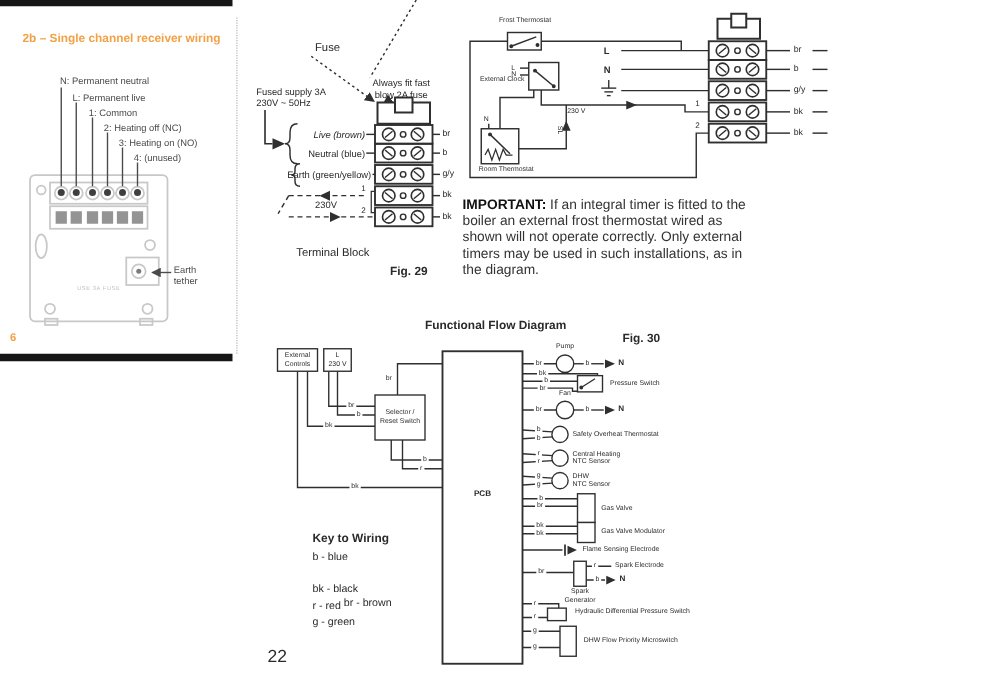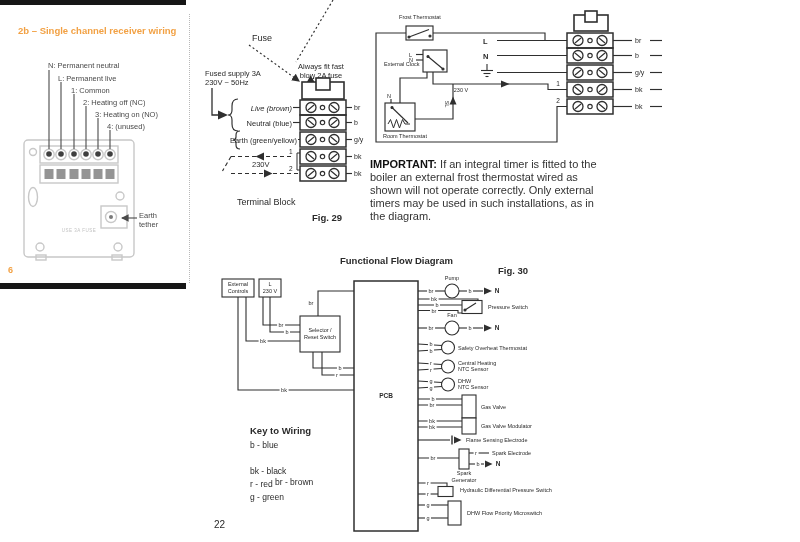--- a/index.html
+++ b/index.html
@@ -12,21 +12,21 @@
   .tr{transform:translate(-100%,-50%);text-align:right;}
   .vr{transform:translate(-50%,-50%) rotate(90deg);}
   .s4{font-size:4.5px;letter-spacing:.5px;}
   .s5{font-size:5.5px;}
   .s6{font-size:6.5px;}
   .s7{font-size:7px;}
   .s75{font-size:7.5px;}
   .s8{font-size:8.5px;}
   .s9{font-size:9px;}
   .s95{font-size:9.5px;}
-  .s10{font-size:10px;}
+  .s10{font-size:14px;}
   .b{font-weight:bold;}
   .wbg{background:#fff;padding:0 1.5px;}
   .orange{color:#F2A144;}
   .ptext{color:#4a4a4a;}
   .ltgray{color:#c2c2c2;}
   .bar{position:absolute;left:0;width:186px;background:#161616;}
   .dotsep{position:absolute;left:189px;top:14px;height:269px;border-left:1.5px dotted #b8b8b8;}
   .imp{position:absolute;left:370px;top:147px;width:230px;font-size:11px;line-height:13px;color:#333;}
   .imp b{color:#111;}
 </style>

